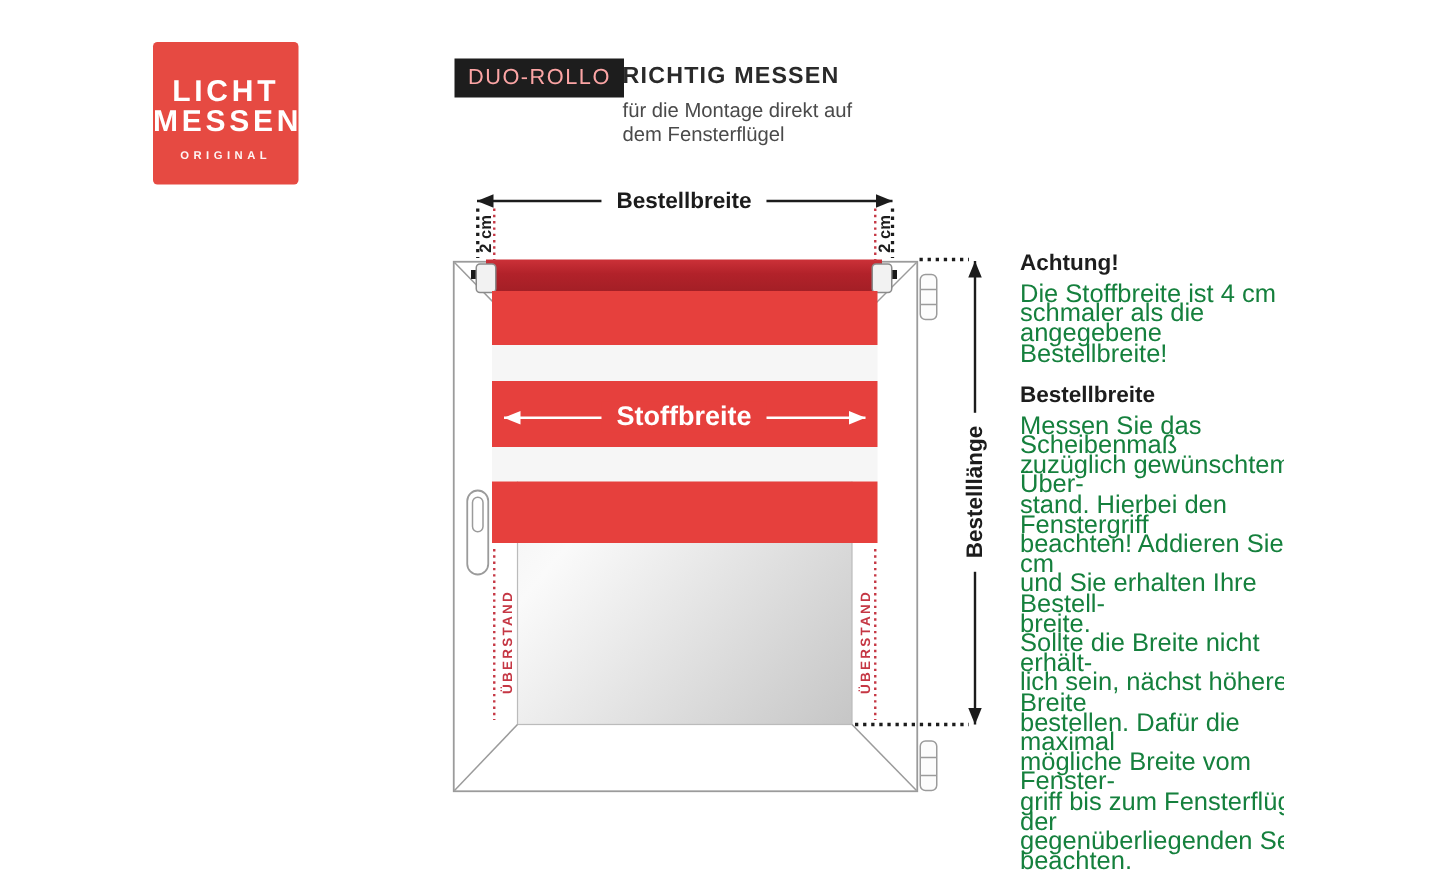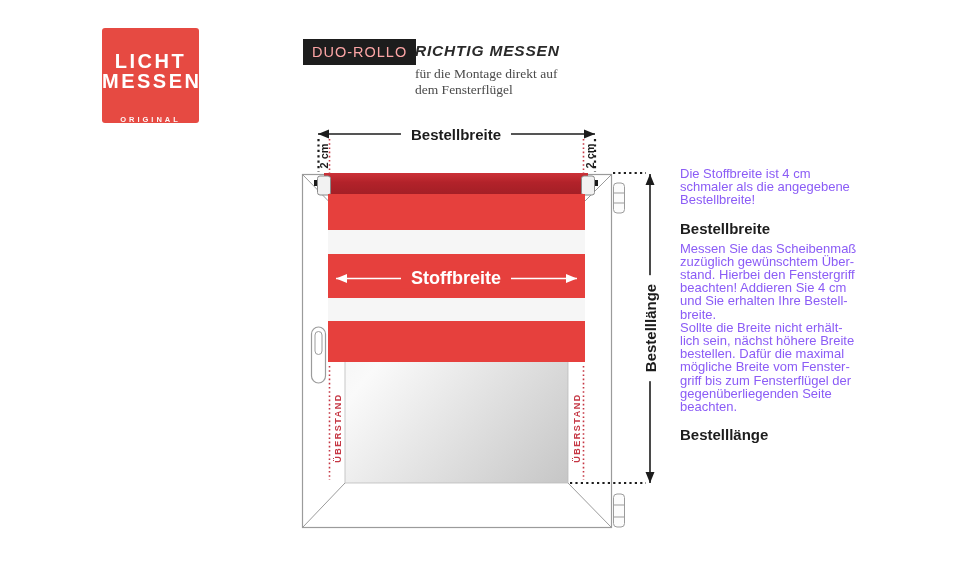--- a/index.html
+++ b/index.html
@@ -8,46 +8,46 @@
   }
   html,body{margin:0;padding:0;background:#fff;}
   .canvas{position:relative;width:856px;height:587px;background:#fff;overflow:hidden;
           font-family:"Liberation Sans",sans-serif;}
   svg{position:absolute;left:0;top:0;}
 
   
   .logo{position:absolute;left:102px;top:28px;width:97px;height:95px;background:var(--brand-red);
         border-radius:3px;color:#fff;text-align:center;box-sizing:border-box;padding-top:23px;}
   .logo-line{font-weight:bold;font-size:20px;line-height:20px;letter-spacing:2.5px;}
-  .logo-sub{font-size:7.5px;letter-spacing:3px;margin-top:24px;font-weight:bold;opacity:.95;}
+  .logo-sub{font-size:7.5px;letter-spacing:3px;margin-top:8px;font-weight:bold;opacity:.95;}
 
   
   .badge{position:absolute;left:303px;top:39px;background:var(--badge-black);color:#fca5a5;
          font-weight:normal;font-size:14.5px;letter-spacing:1px;padding:5px 9px;}
   .title{position:absolute;left:415px;top:42px;font-weight:bold;font-size:15.5px;
-         letter-spacing:.8px;color:#2a2a2a;font-style:italic;}
+         letter-spacing:.8px;color:#2a2a2a;}
   .subtitle{position:absolute;left:415px;top:66px;font-size:13.5px;color:#4a4a4a;
-            line-height:16px;white-space:pre-line;font-family:Liberation Serif, serif;}
+            line-height:16px;white-space:pre-line;}
 
   
   .dlabel{position:absolute;transform:translate(-50%,-50%);font-weight:bold;white-space:nowrap;}
   .bb-label{left:456px;top:134px;font-size:15px;color:#1c1c1c;background:#fff;padding:0 10px;}
   .sb-label{left:456px;top:278px;font-size:18px;color:#fff;background:var(--fabric-red);padding:0 10px;}
   .bl-label{left:650px;top:328px;font-size:15px;color:#1c1c1c;background:#fff;padding:0 9px;
             transform:translate(-50%,-50%) rotate(-90deg);}
   .cm-label{font-size:11px;color:#1c1c1c;transform:translate(-50%,-50%) rotate(-90deg);}
   .cm-left{left:324px;top:156px;} .cm-right{left:590px;top:156px;}
   .ov-label{font-size:9px;color:var(--overhang-red);letter-spacing:1.5px;
             transform:translate(-50%,-50%) rotate(-90deg);}
   .ov-left{left:338px;top:428px;} .ov-right{left:577px;top:428px;}
 
   
   .instructions{position:absolute;left:680px;top:167px;width:200px;}
   .instructions h3{font-size:15px;line-height:17px;font-weight:bold;color:#1d1d1d;margin:0 0 5px 0;}
-  .instructions p{font-size:13px;line-height:13.2px;color:#8b5cf6;margin:0 0 13px 0;white-space:pre-line;}
+  .instructions p{font-size:17px;line-height:13.2px;color:#15803d;margin:0 0 13px 0;white-space:pre-line;}
 </style>
 </head>
 <body>
 
 <div class="canvas">
 
   <div class="logo">
     <div class="logo-line">LICHT</div>
     <div class="logo-line">MESSEN</div>
     <div class="logo-sub">ORIGINAL</div>
@@ -133,20 +133,21 @@
 
   <div class="dlabel bb-label">Bestellbreite</div>
   <div class="dlabel sb-label">Stoffbreite</div>
   <div class="dlabel bl-label">Bestelllänge</div>
   <div class="dlabel cm-label cm-left">2 cm</div>
   <div class="dlabel cm-label cm-right">2 cm</div>
   <div class="dlabel ov-label ov-left">ÜBERSTAND</div>
   <div class="dlabel ov-label ov-right">ÜBERSTAND</div>
 
   <div class="instructions">
+    <h3>Achtung!</h3>
     <p>Die Stoffbreite ist 4 cm
 schmaler als die angegebene
 Bestellbreite!</p>
     <h3>Bestellbreite</h3>
     <p>Messen Sie das Scheibenmaß
 zuzüglich gewünschtem Über-
 stand. Hierbei den Fenstergriff
 beachten! Addieren Sie 4 cm
 und Sie erhalten Ihre Bestell-
 breite.

